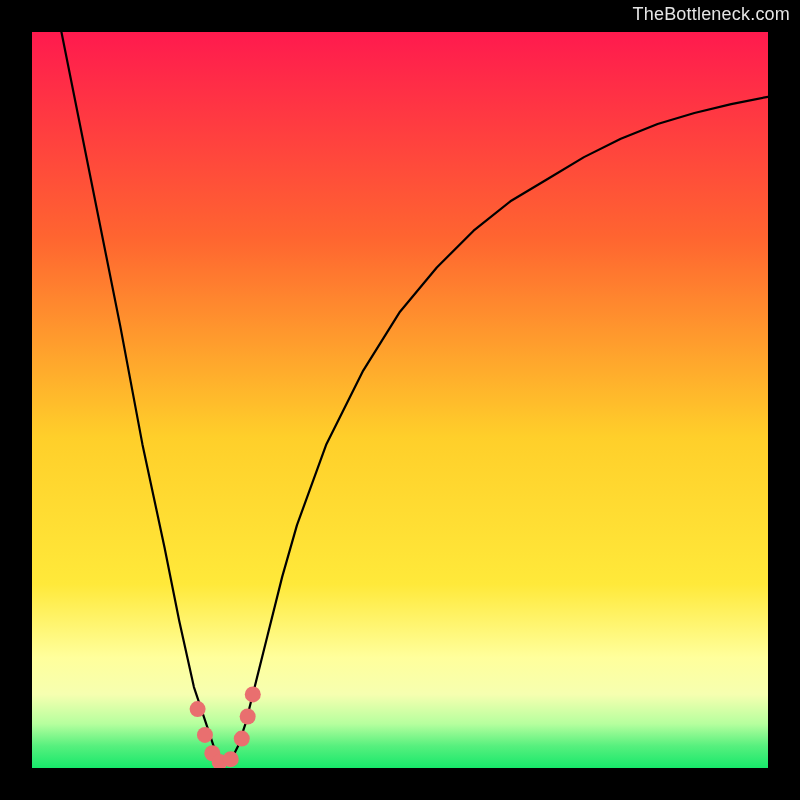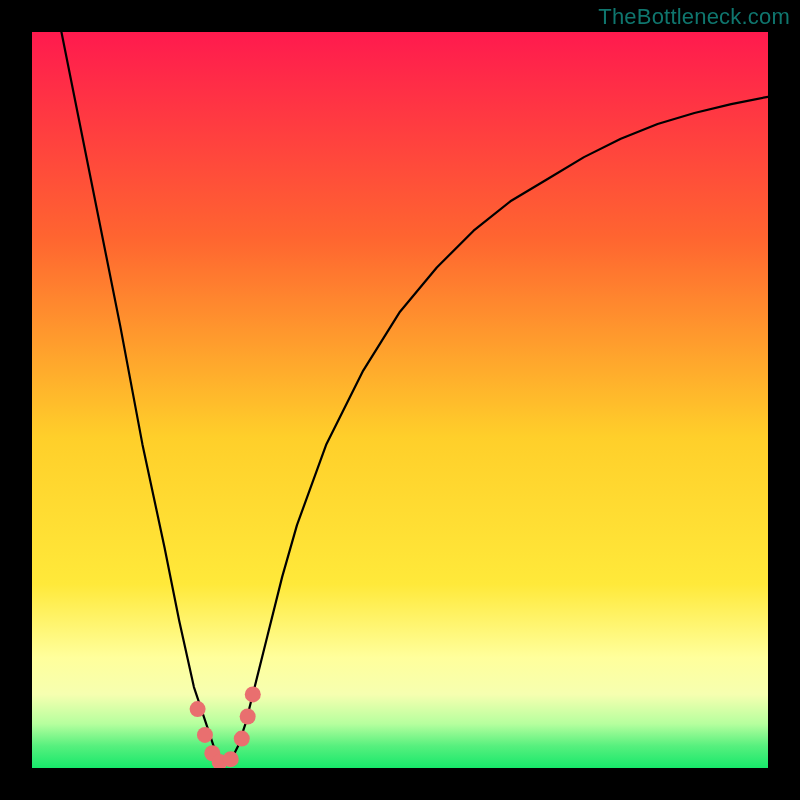--- a/index.html
+++ b/index.html
@@ -24,22 +24,22 @@
     left: 32px;
     top: 32px;
     width: 736px;
     height: 736px;
     overflow: hidden;
   }
   .watermark {
     position: absolute;
     top: 4px;
     right: 10px;
-    color: #0f766e;
-    font-size: 22px;
+    color: #e5e5e5;
+    font-size: 18px;
     font-weight: 500;
     letter-spacing: 0.2px;
     z-index: 50;
   }
   svg { display: block; }
 </style>
 </head>
 <body>
 
 <div class="frame">

